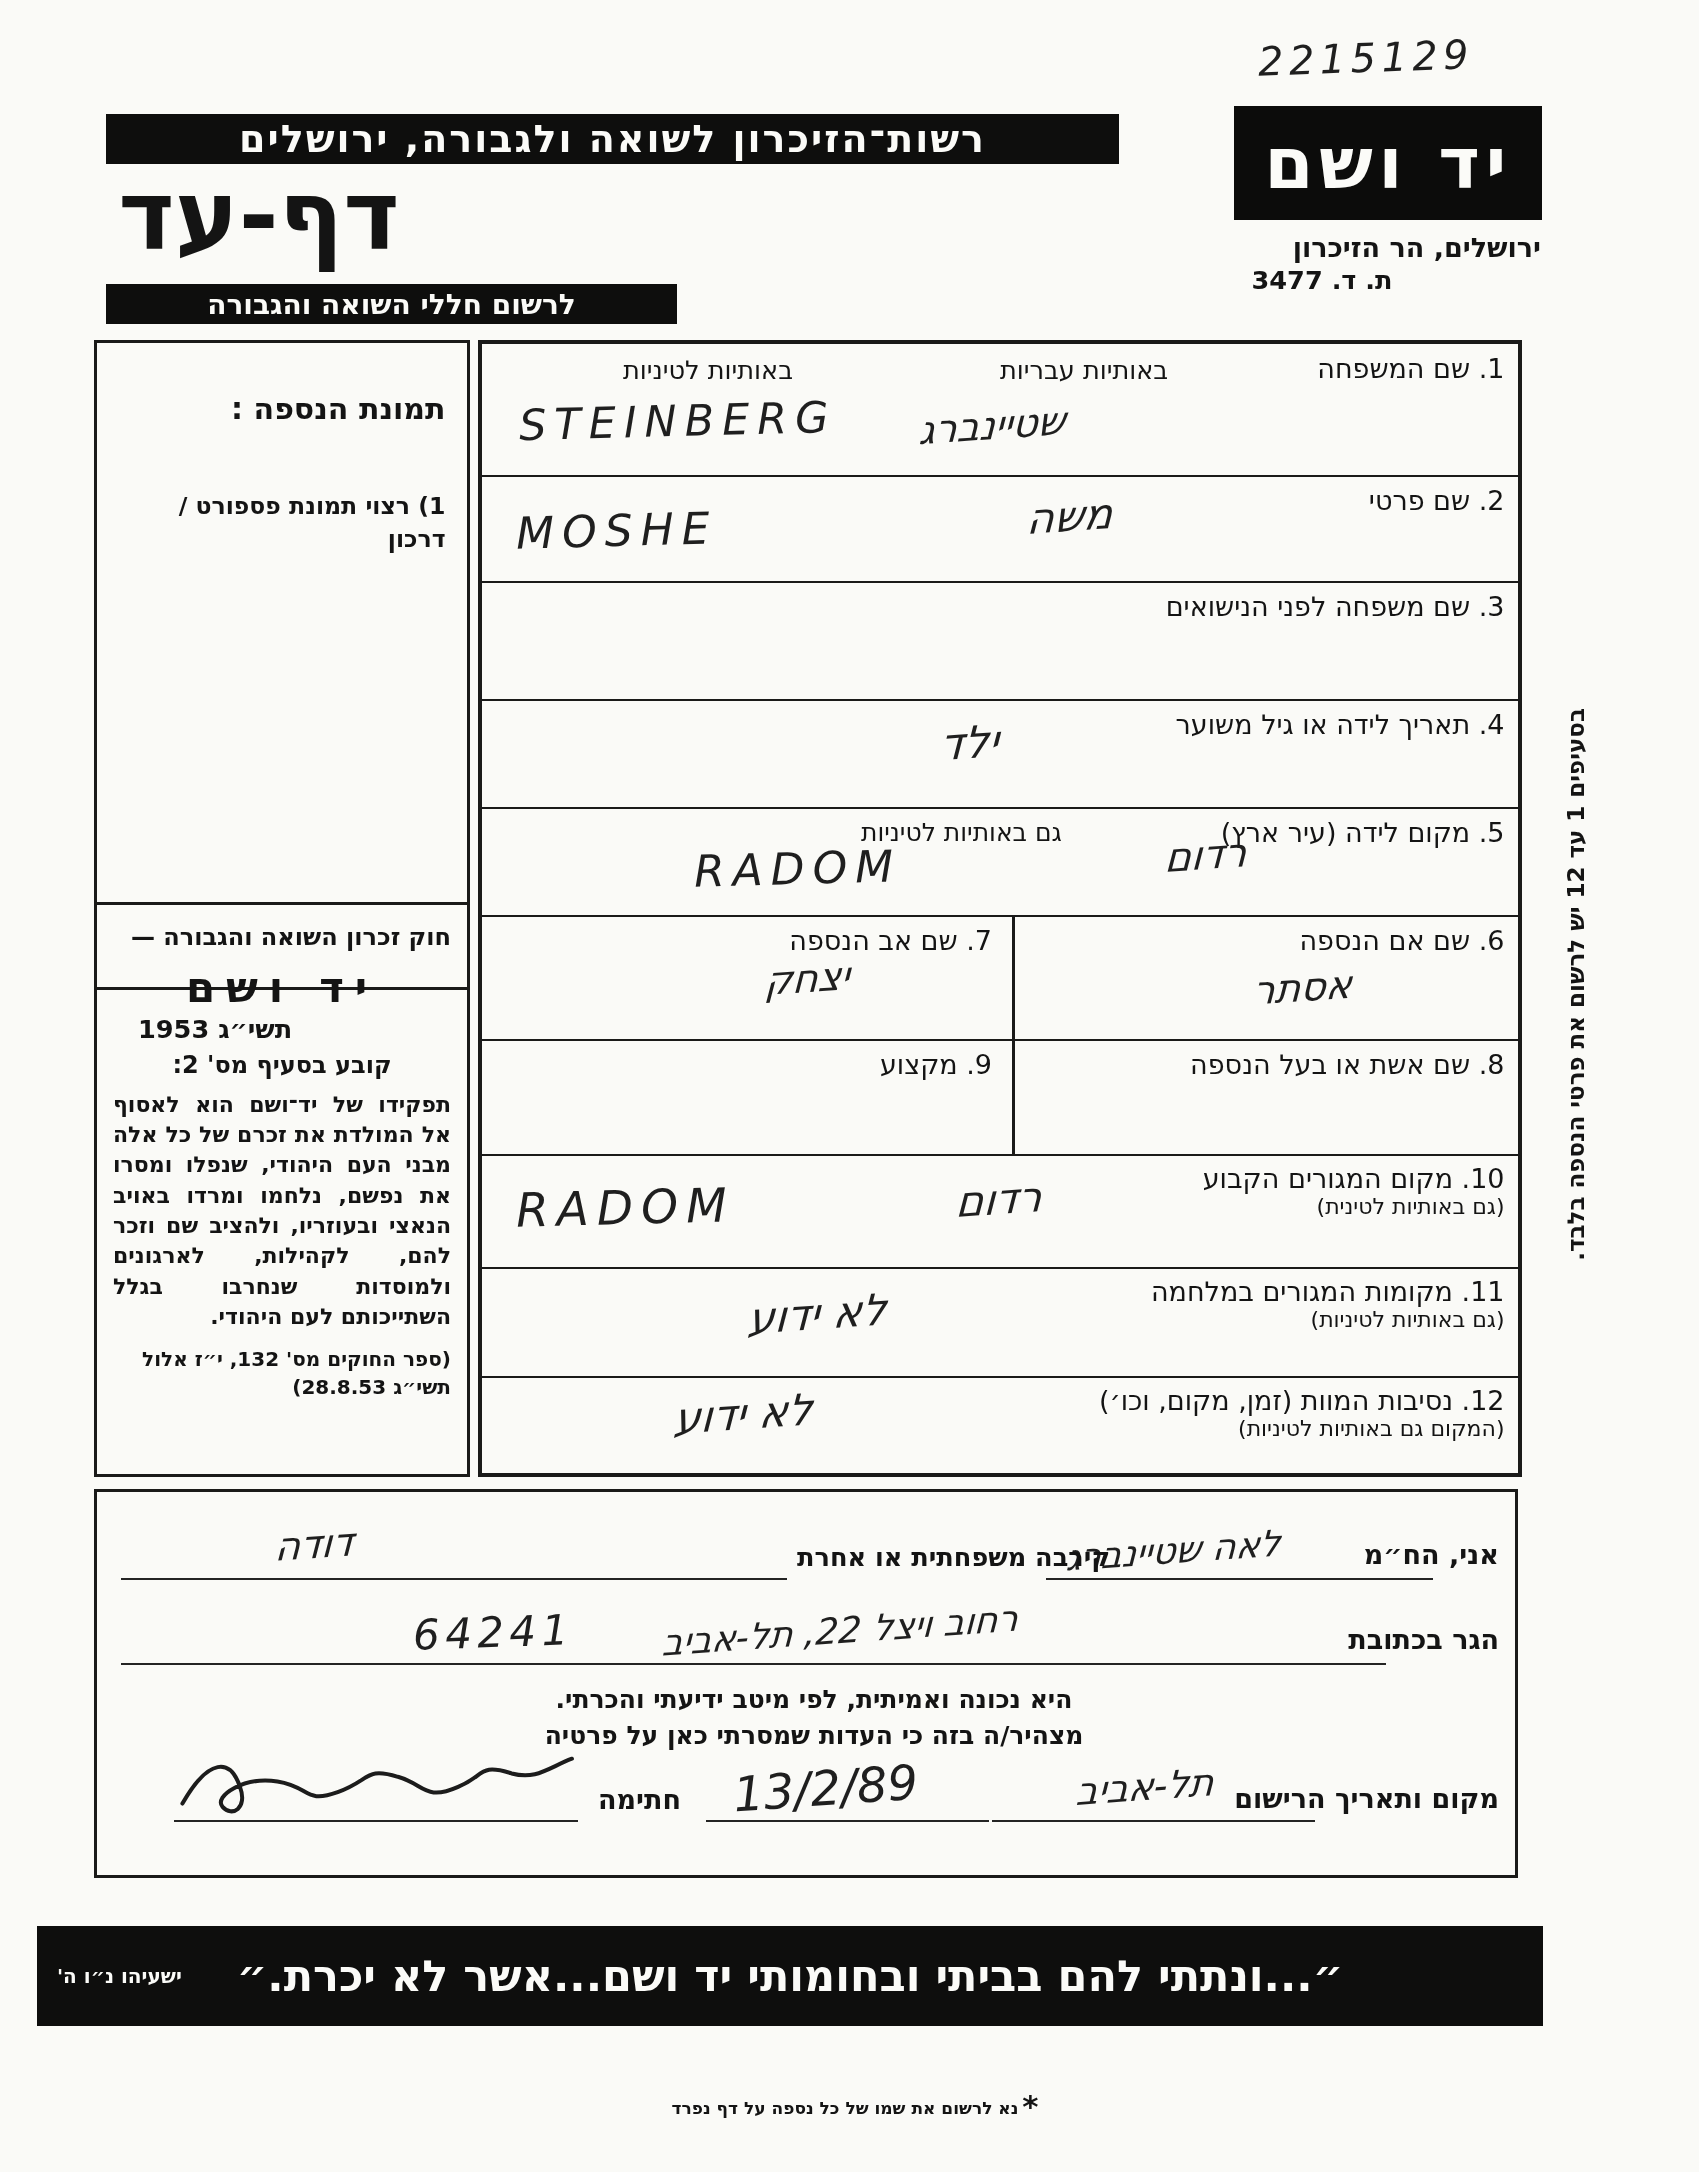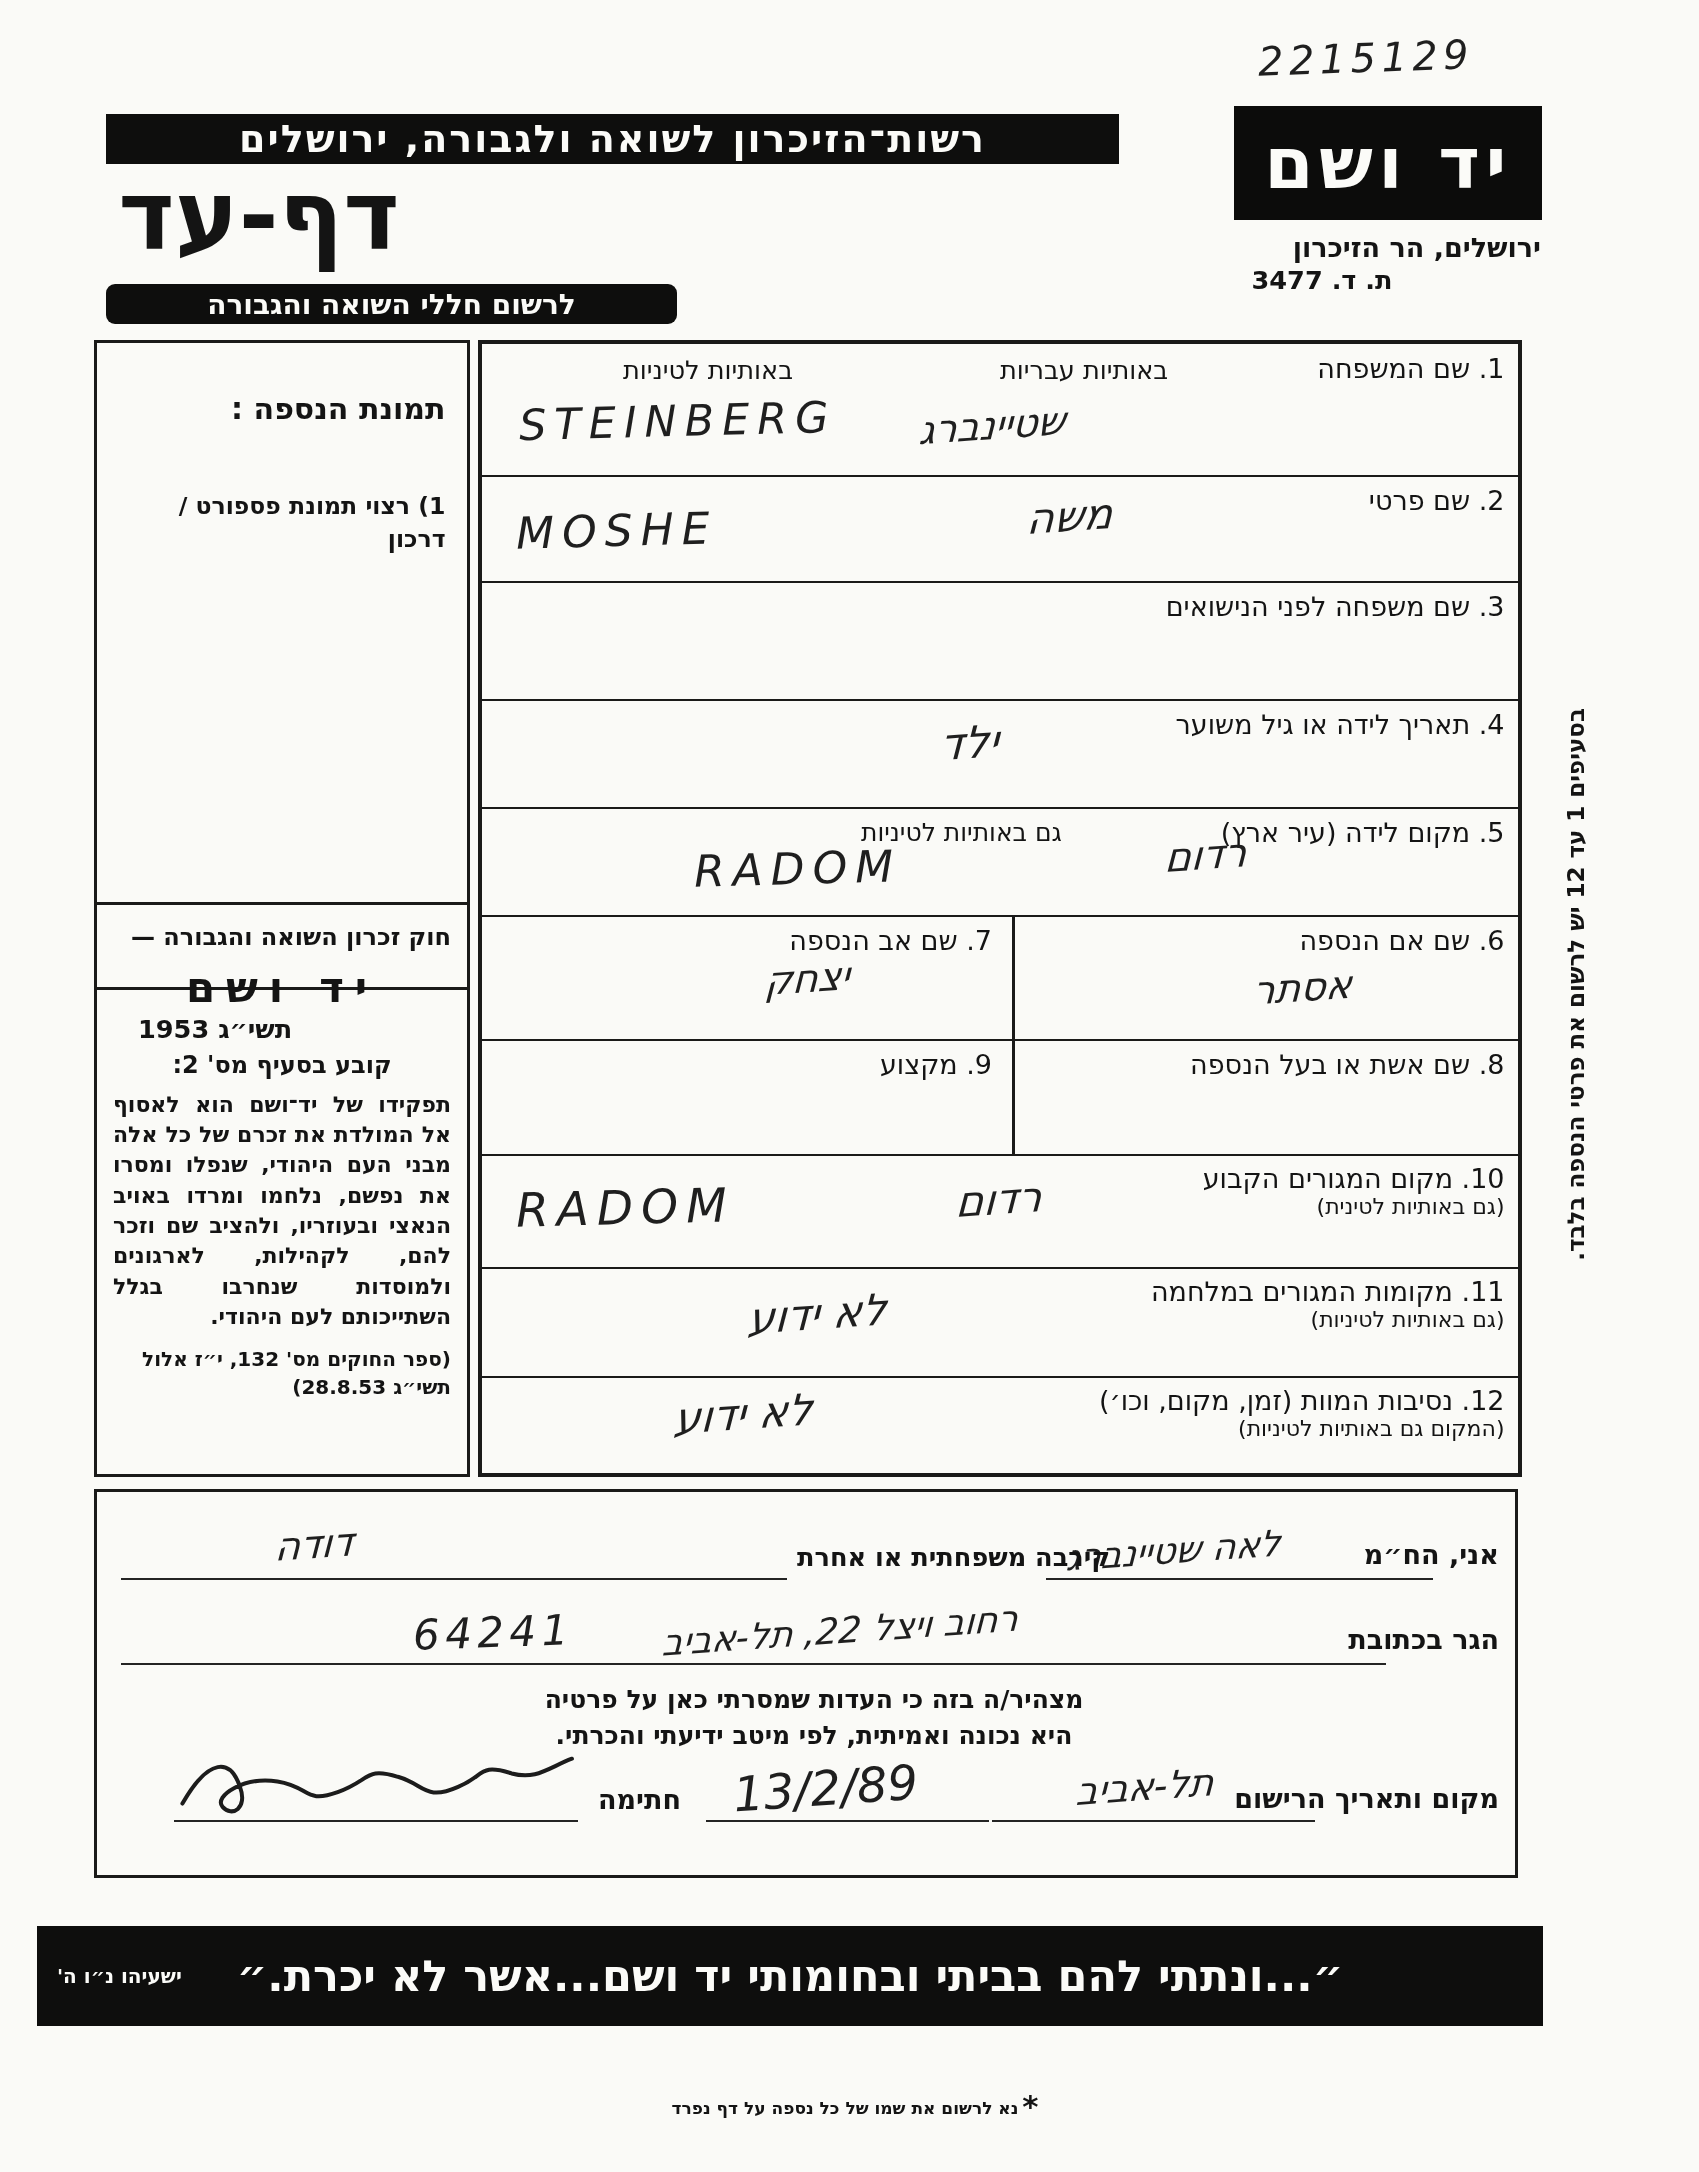--- a/index.html
+++ b/index.html
@@ -27,21 +27,21 @@
 </style>
 </head>
 <body>
 
 <div class="page">
 
   <div class="hw serial" style="left:1258px;top:35px;">2215129</div>
 
   <div class="bar" dir="rtl" style="left:106px;top:114px;width:1013px;height:50px;font-size:38px;letter-spacing:2px;">רשות־הזיכרון לשואה ולגבורה, ירושלים</div>
   <div dir="rtl" style="left:101px;top:160px;width:316px;font-size:96px;font-weight:bold;text-align:center;">דף-עד</div>
-  <div class="bar" dir="rtl" style="left:106px;top:284px;width:571px;height:40px;font-size:28px;border-radius:9px;">לרשום חללי השואה והגבורה</div>
+  <div class="bar" dir="rtl" style="left:106px;top:284px;width:571px;height:40px;font-size:28px;">לרשום חללי השואה והגבורה</div>
 
   <div class="logo-box" style="left:1234px;top:106px;width:308px;height:114px;">
     <span class="logo-text" dir="rtl">יד ושם</span>
   </div>
   <div class="label" dir="rtl" style="left:1191px;top:232px;width:350px;text-align:right;font-size:27px;">ירושלים, הר הזיכרון</div>
   <div class="label" dir="rtl" style="left:1238px;top:265px;width:168px;text-align:center;font-size:25.6px;">ת. ד. 3477</div>
 
   <div class="box" dir="rtl" style="left:94px;top:340px;width:376px;height:650px;">
     <div class="label" style="font-size:30px;margin:48px 21.5px 0;text-align:right;">תמונת הנספה :</div>
     <div class="label" style="font-size:23.6px;margin:64px 21.5px 0;line-height:1.4;">1) רצוי תמונת פספורט / דרכון</div>
@@ -137,22 +137,22 @@
     <span class="label" dir="rtl" style="left:700px;top:50px;font-size:25.6px;">קירבה משפחתית או אחרת</span>
     <div class="uline" style="left:23.6px;top:86px;width:666px;"></div>
     <span class="hw hw-script" dir="rtl" style="left:178px;top:30px;font-size:39px;">דודה</span>
 
     <span class="label" dir="rtl" style="right:16px;top:132px;font-size:27px;">הגר בכתובת</span>
     <div class="uline" style="left:23.6px;top:171px;width:1265px;"></div>
     <span class="hw hw-script" dir="rtl" style="left:565px;top:118px;font-size:36px;">רחוב ויצל 22, תל-אביב</span>
     <span class="hw" style="left:316px;top:116px;font-size:42px;letter-spacing:5.4px;transform:rotate(-2deg);">64241</span>
 
     <div class="label" dir="rtl" style="left:303px;top:190px;width:828px;text-align:center;font-size:25px;line-height:1.45;">
+      <div>היא נכונה ואמיתית, לפי מיטב ידיעתי והכרתי.</div>
       <div>מצהיר/ה בזה כי העדות שמסרתי כאן על פרטיה</div>
-      <div>היא נכונה ואמיתית, לפי מיטב ידיעתי והכרתי.</div>
     </div>
 
     <span class="label" dir="rtl" style="right:16px;top:291px;font-size:27px;">מקום ותאריך הרישום</span>
     <span class="hw hw-script" dir="rtl" style="left:979px;top:273px;font-size:38px;">תל-אביב</span>
     <div class="uline" style="left:895px;top:328px;width:323px;"></div>
     <span class="hw" style="left:636px;top:268px;font-size:48px;transform:rotate(-4deg);">13/2/89</span>
     <div class="uline" style="left:609px;top:328px;width:283px;"></div>
     <span class="label" dir="rtl" style="left:501px;top:292px;font-size:27px;">חתימה</span>
     <div class="uline" style="left:77px;top:328px;width:404px;"></div>
     <svg style="left:71px;top:248px;position:absolute;" width="417" height="87" viewBox="0 0 620 130">

